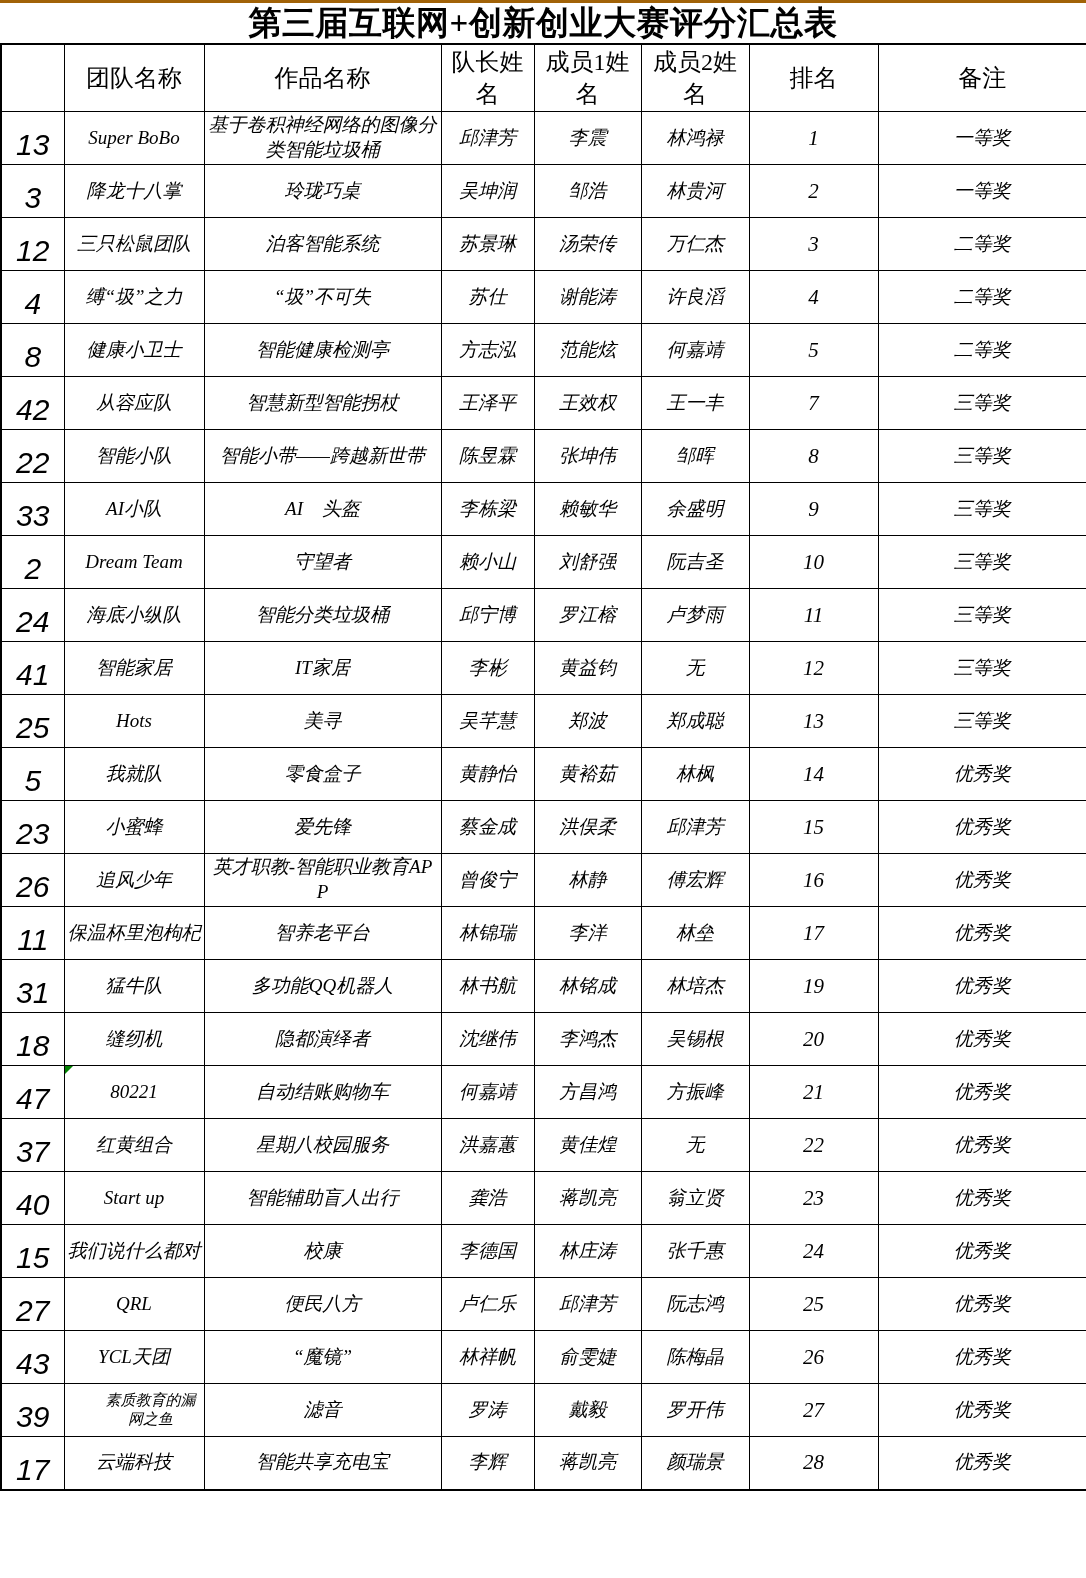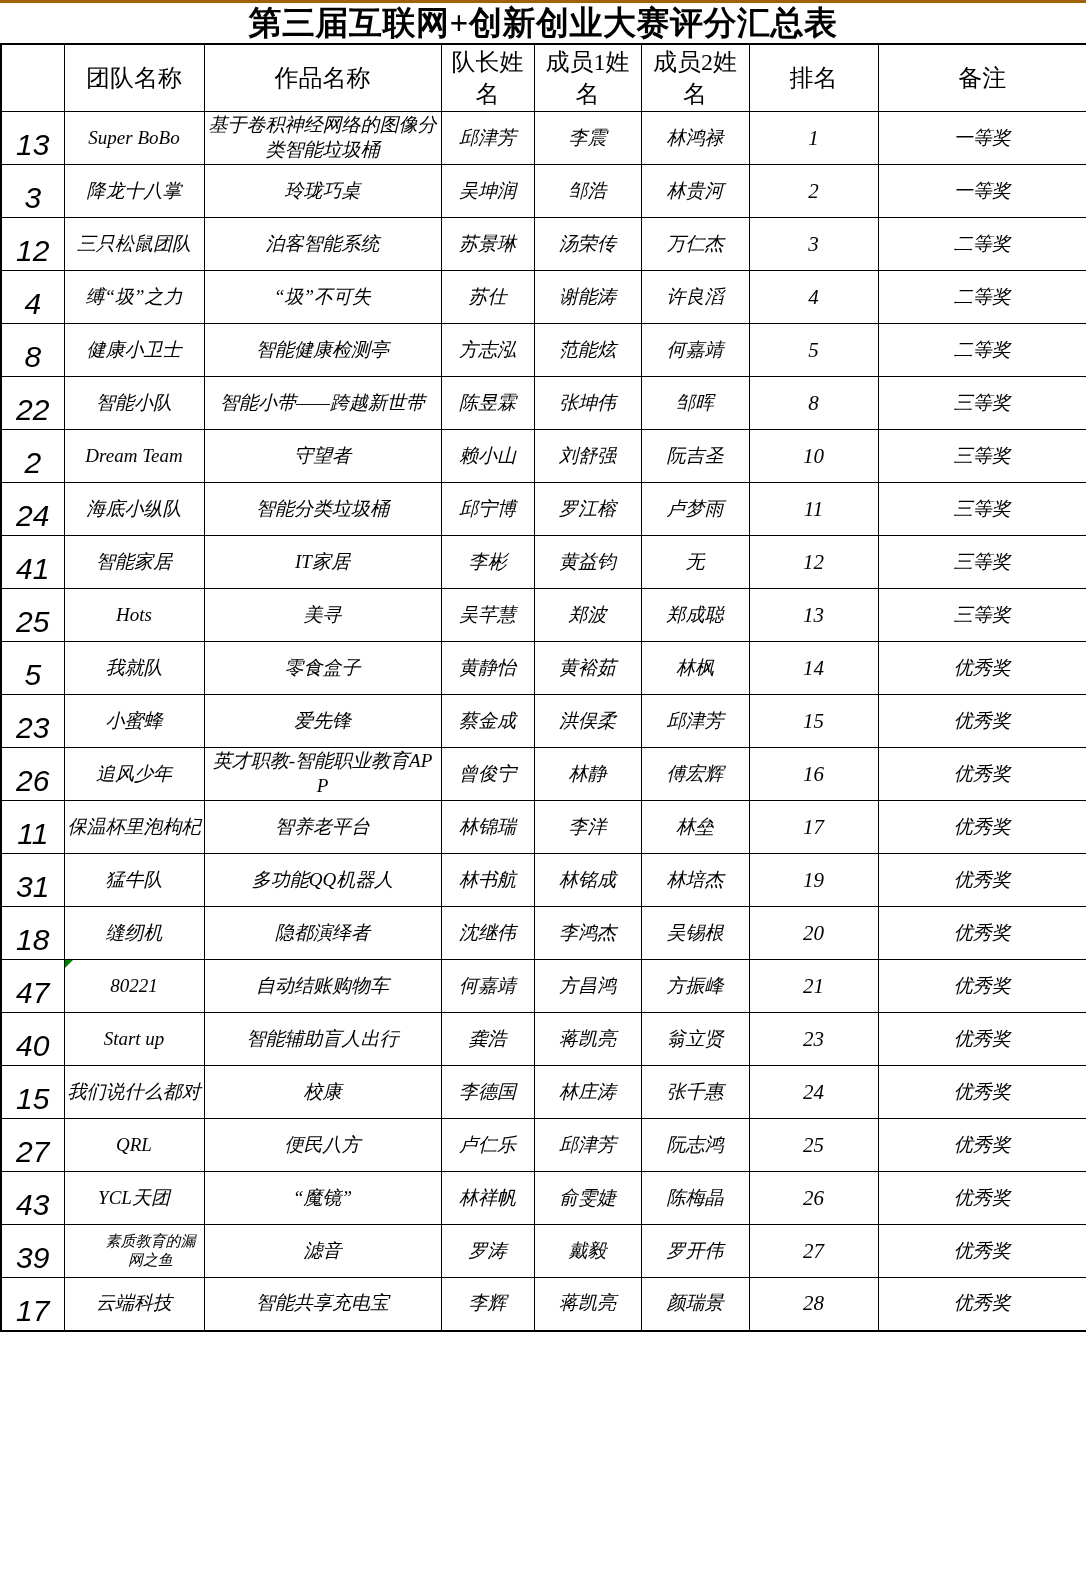--- a/index.html
+++ b/index.html
@@ -113,30 +113,50 @@
     <td class="c-no">8</td>
     <td class="c-team">健康小卫士</td>
     <td class="c-work">智能健康检测亭</td>
     <td class="c-captain">方志泓</td>
     <td class="c-m1">范能炫</td>
     <td class="c-m2">何嘉靖</td>
     <td class="c-rank">5</td>
     <td class="c-award">二等奖</td>
   </tr>
         <tr>
+    <td class="c-no">42</td>
+    <td class="c-team">从容应队</td>
+    <td class="c-work">智慧新型智能拐杖</td>
+    <td class="c-captain">王泽平</td>
+    <td class="c-m1">王效权</td>
+    <td class="c-m2">王一丰</td>
+    <td class="c-rank">7</td>
+    <td class="c-award">三等奖</td>
+  </tr>
+        <tr>
     <td class="c-no">22</td>
     <td class="c-team">智能小队</td>
     <td class="c-work">智能小带——跨越新世带</td>
     <td class="c-captain">陈昱霖</td>
     <td class="c-m1">张坤伟</td>
     <td class="c-m2">邹晖</td>
     <td class="c-rank">8</td>
     <td class="c-award">三等奖</td>
   </tr>
         <tr>
+    <td class="c-no">33</td>
+    <td class="c-team">AI小队</td>
+    <td class="c-work">AI　头盔</td>
+    <td class="c-captain">李栋梁</td>
+    <td class="c-m1">赖敏华</td>
+    <td class="c-m2">余盛明</td>
+    <td class="c-rank">9</td>
+    <td class="c-award">三等奖</td>
+  </tr>
+        <tr>
     <td class="c-no">2</td>
     <td class="c-team">Dream Team</td>
     <td class="c-work">守望者</td>
     <td class="c-captain">赖小山</td>
     <td class="c-m1">刘舒强</td>
     <td class="c-m2">阮吉圣</td>
     <td class="c-rank">10</td>
     <td class="c-award">三等奖</td>
   </tr>
         <tr>
@@ -233,20 +253,30 @@
     <td class="c-no">47</td>
     <td class="c-team">80221<span class="corner-triangle" style="border-top-color: rgb(0, 128, 0);"></span></td>
     <td class="c-work">自动结账购物车</td>
     <td class="c-captain">何嘉靖</td>
     <td class="c-m1">方昌鸿</td>
     <td class="c-m2">方振峰</td>
     <td class="c-rank">21</td>
     <td class="c-award">优秀奖</td>
   </tr>
         <tr>
+    <td class="c-no">37</td>
+    <td class="c-team">红黄组合</td>
+    <td class="c-work">星期八校园服务</td>
+    <td class="c-captain">洪嘉蕙</td>
+    <td class="c-m1">黄佳煌</td>
+    <td class="c-m2">无</td>
+    <td class="c-rank">22</td>
+    <td class="c-award">优秀奖</td>
+  </tr>
+        <tr>
     <td class="c-no">40</td>
     <td class="c-team">Start up</td>
     <td class="c-work">智能辅助盲人出行</td>
     <td class="c-captain">龚浩</td>
     <td class="c-m1">蒋凯亮</td>
     <td class="c-m2">翁立贤</td>
     <td class="c-rank">23</td>
     <td class="c-award">优秀奖</td>
   </tr>
         <tr>

